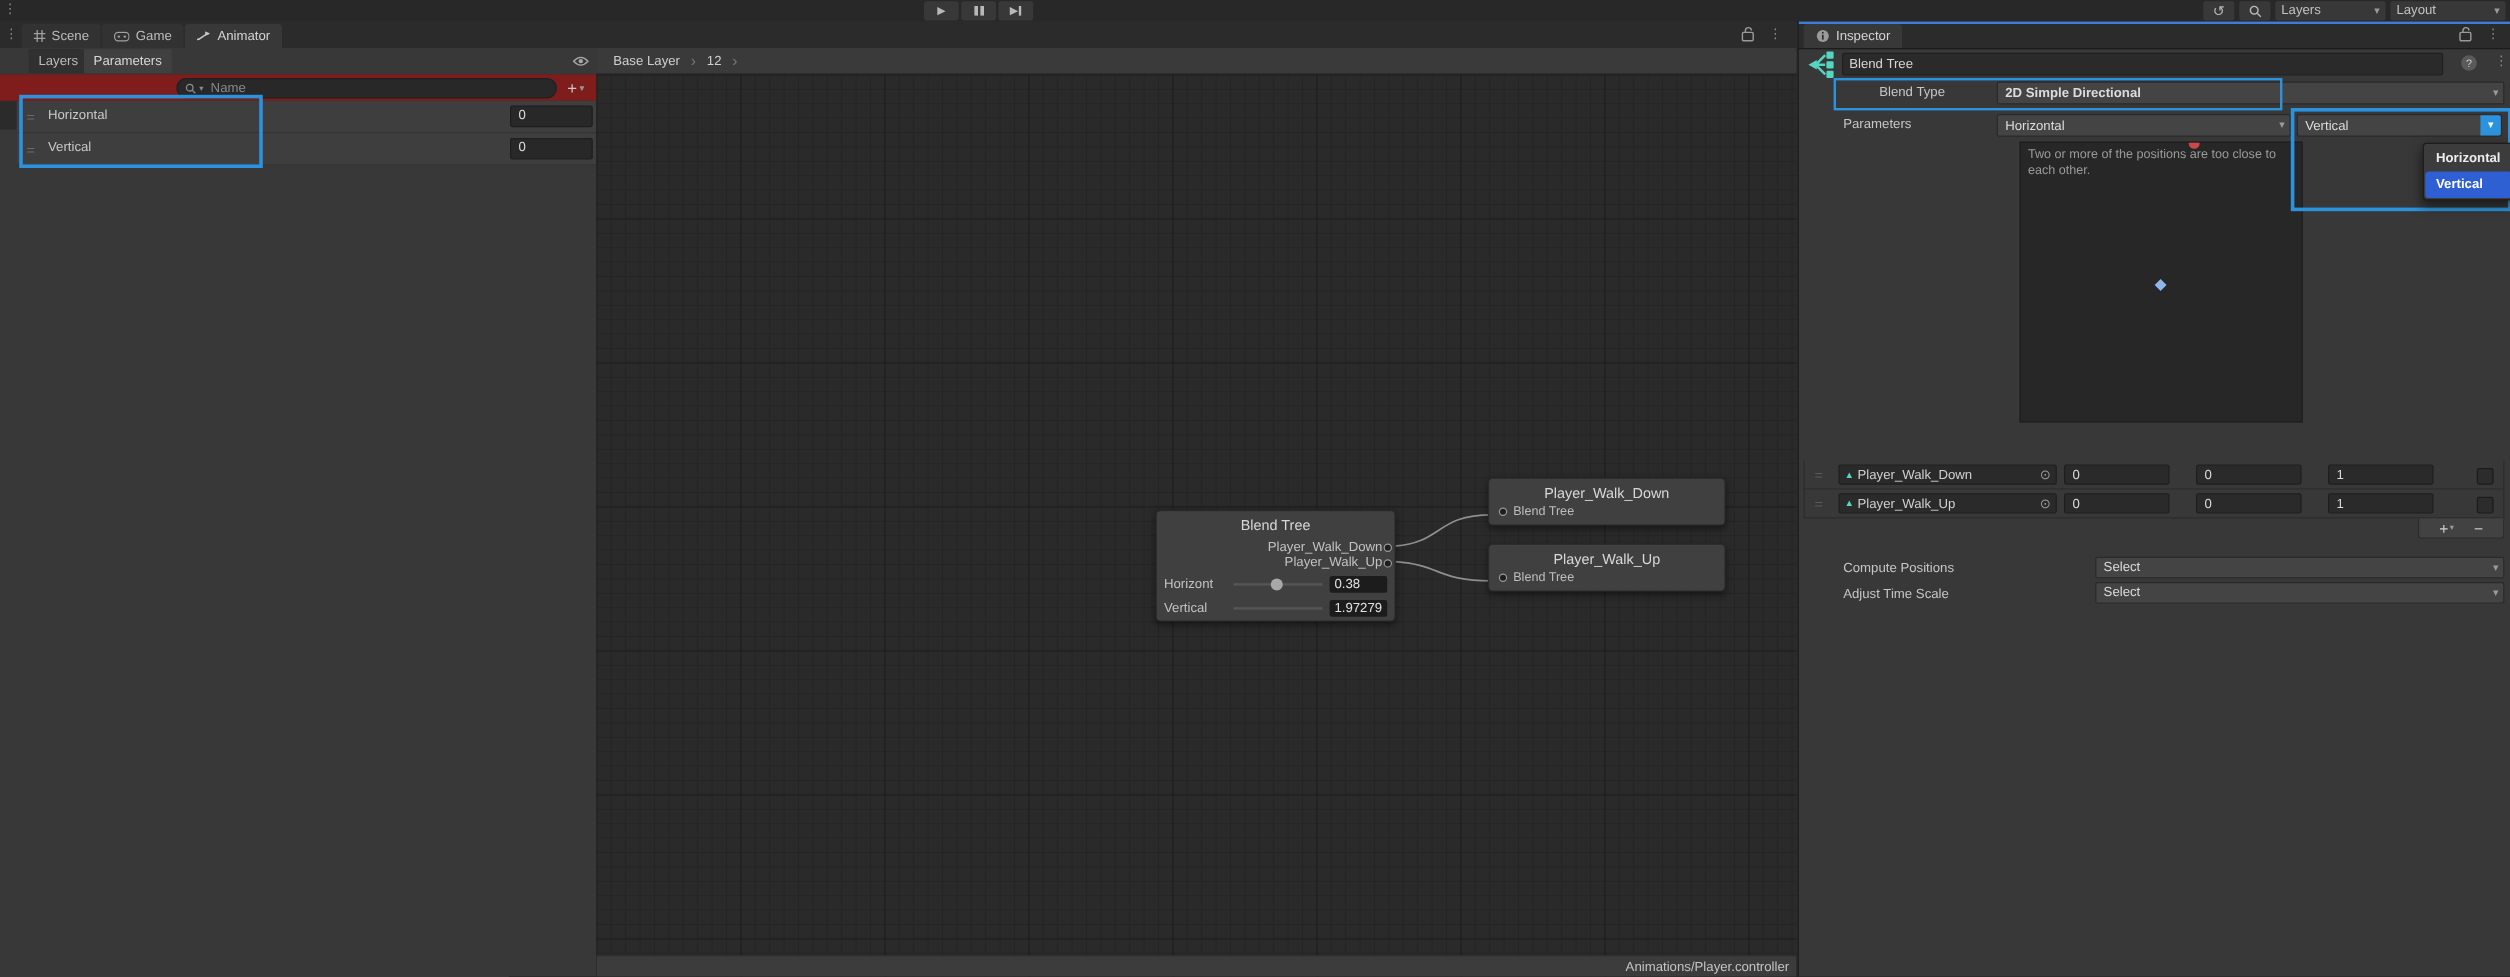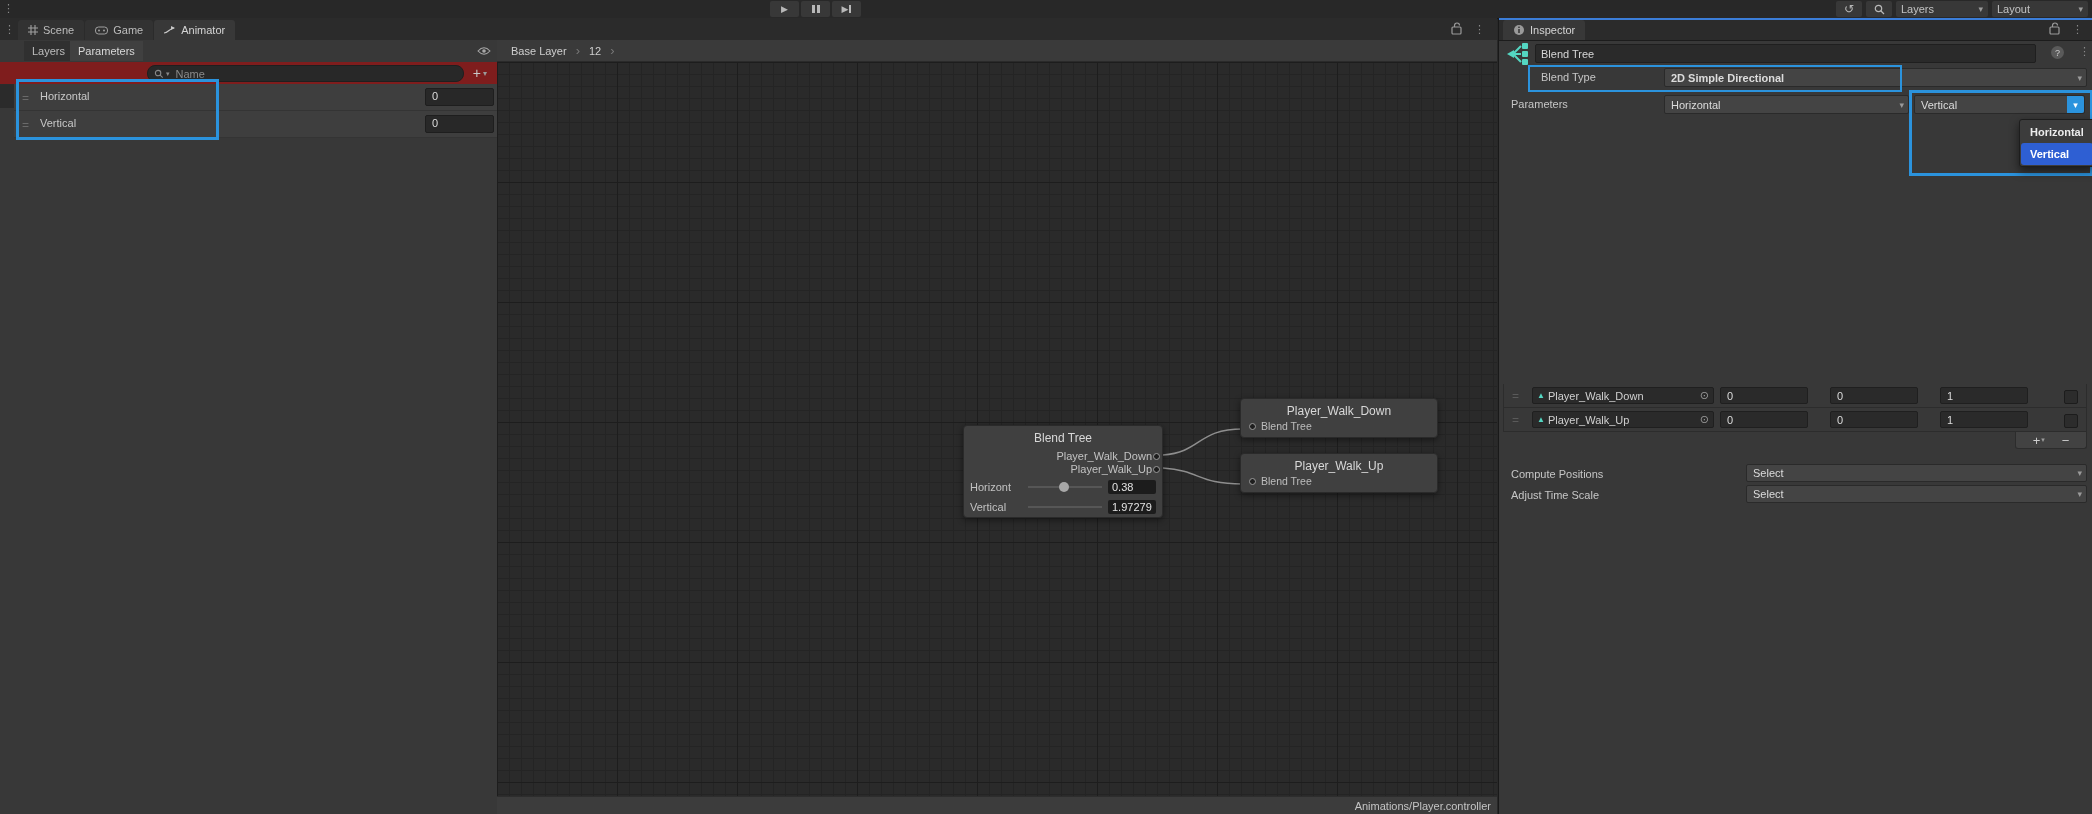--- a/index.html
+++ b/index.html
@@ -66,21 +66,21 @@
   .in-dot{width:5px;height:5px;border-radius:50%;background:#1e1e1e;border:1px solid #9a9a9a;}
   .graph-status{position:absolute;left:0;bottom:0;width:1000px;height:18px;background:#3c3c3c;border-top:1px solid #2d2d2d;
                 display:flex;align-items:center;justify-content:flex-end;padding-right:6px;box-sizing:border-box;color:#c4c4c4;}
   
   .insp-blue-line{position:absolute;left:0;top:0;width:100%;height:2px;background:#3b7dd8;z-index:3;}
   .name-field{position:absolute;left:36px;top:26px;width:494px;height:17px;background:#2a2a2a;border:1px solid #1f1f1f;border-radius:2px;
               color:#d6d6d6;display:flex;align-items:center;padding-left:5px;}
   .help-circle{position:absolute;width:13px;height:13px;border-radius:50%;background:#5a5a5a;color:#cfcfcf;font-size:9px;display:flex;align-items:center;justify-content:center;}
   .dd{background:#444444;border:1px solid #2a2a2a;border-radius:2px;color:#dcdcdc;display:flex;align-items:center;justify-content:space-between;
       padding:0 4px 0 6px;box-sizing:border-box;height:19px;position:absolute;}
-  .ilabel{position:absolute;color:#c6c6c6;}
+  .ilabel{position:absolute;color:#c6c6c6;margin-left:25px;}
   .blend-space{position:absolute;left:184px;top:100px;width:236px;height:234px;background:#272727;border:1px solid #1e1e1e;box-sizing:border-box;}
   .warn{position:absolute;left:6px;top:4px;width:210px;color:#9a9a9a;font-size:10.5px;line-height:13px;}
   .red-marker{position:absolute;left:140px;top:0;width:9px;height:5px;background:#cf4848;border-radius:0 0 9px 9px;}
   .diamond{position:absolute;left:113px;top:115px;width:7px;height:7px;background:#8fb5ed;transform:rotate(45deg);}
   .popup{position:absolute;left:520px;top:101px;width:72px;background:#3c3c3c;border:1px solid #1d1d1d;border-radius:3px;
          box-shadow:0 4px 10px rgba(0,0,0,.55);z-index:10;padding:1px;}
   .popup .item{height:22px;display:flex;align-items:center;padding-left:9px;color:#ececec;font-weight:bold;border-radius:3px;}
   .popup .item.sel{background:#2e5fd3;color:#fff;}
   .m-header{position:absolute;left:4px;top:342px;width:584px;height:24px;background:#3e3e3e;border:1px solid #2c2c2c;box-sizing:border-box;}
   .m-rows{position:absolute;left:4px;top:366px;width:584px;}
@@ -317,20 +317,25 @@
     <span class="ilabel" style="left:12px;top:80px;">Parameters</span>
     <div class="dd" style="left:165px;top:77px;width:245px;">
       <span>Horizontal</span>
       <span class="arrow">▾</span>
     </div>
     <div class="dd" style="left:415px;top:77px;width:171px;padding-right:0;">
       <span>Vertical</span>
       <span style="width:17px;height:17px;background:#2b93dd;display:flex;align-items:center;justify-content:center;color:#fff;font-size:9px;border-radius:0 2px 2px 0;">▾</span>
     </div>
 
+    <div class="blend-space">
+      <div class="warn">Two or more of the positions are too close to each other.</div>
+      <div class="red-marker"></div>
+      <div class="diamond"></div>
+    </div>
 
     <div class="hl-box" style="left:410px;top:72px;width:178px;height:80px;"></div>
 
     <div class="popup">
       <div class="item">Horizontal</div>
       <div class="item sel">Vertical</div>
     </div>
 
     <div class="m-rows">
       <div class="m-row">

